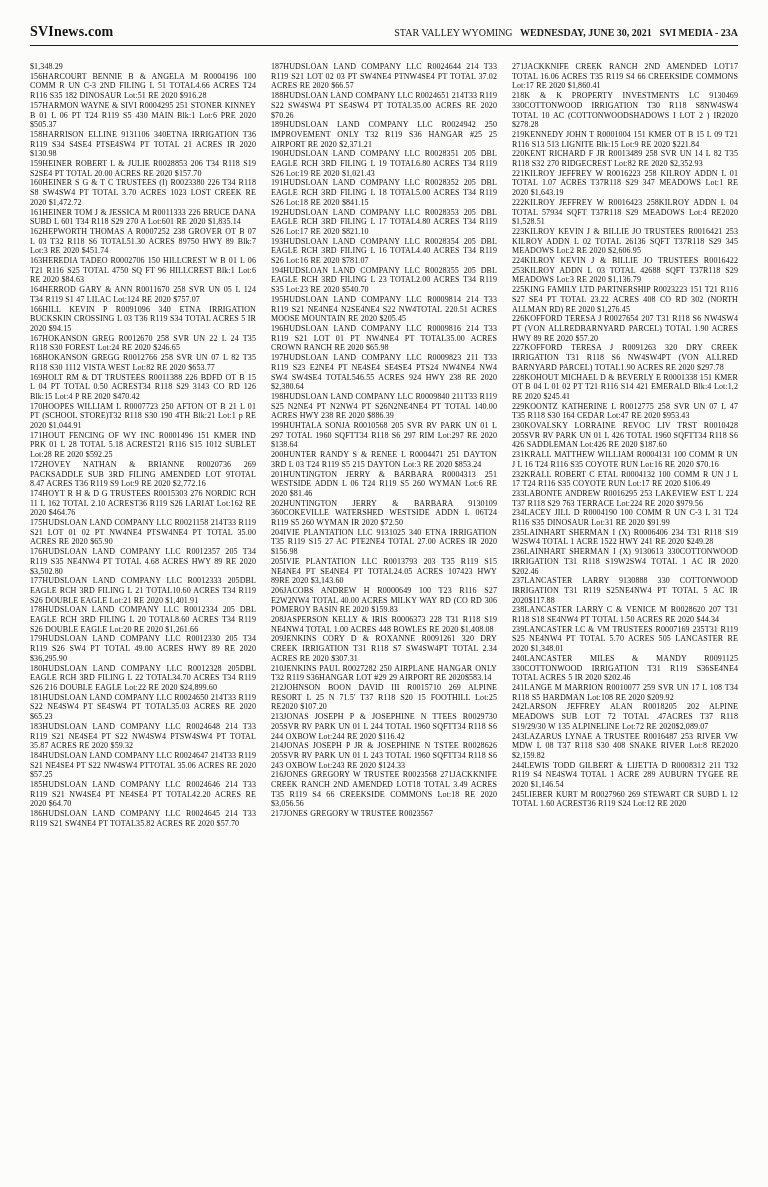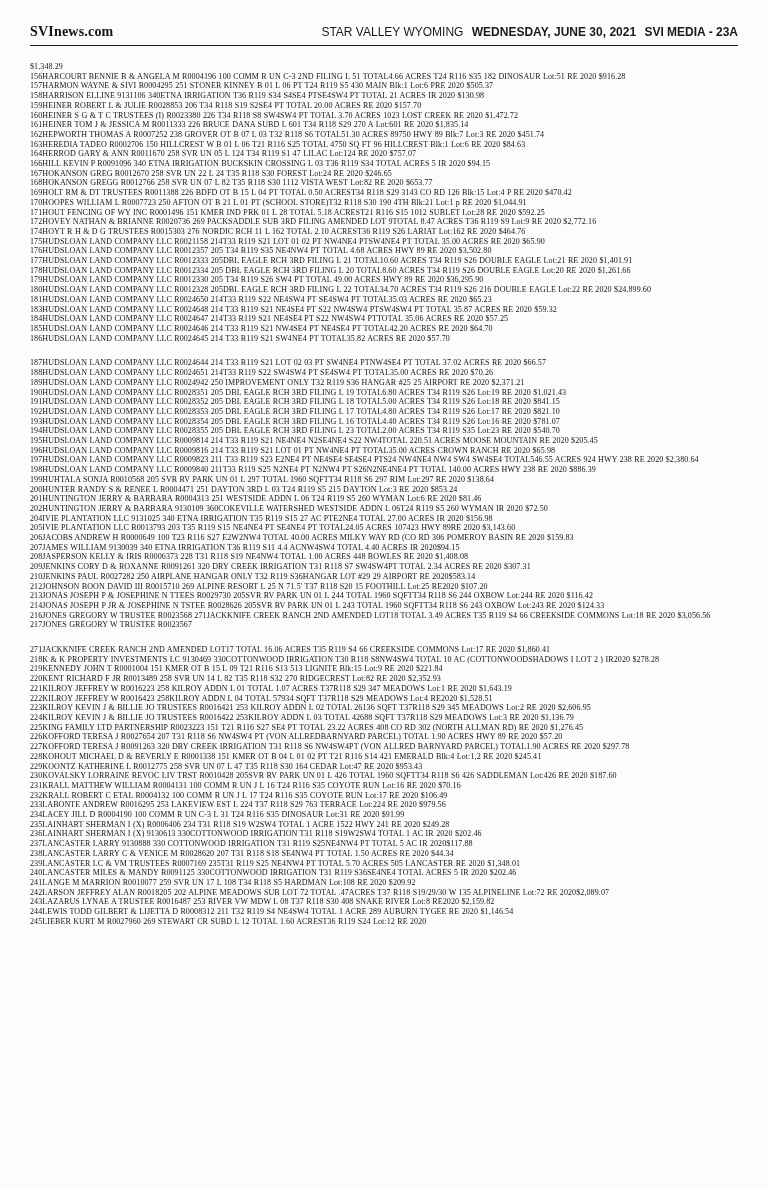--- a/index.html
+++ b/index.html
@@ -3,25 +3,25 @@
 <meta charset="utf-8">
 <style>
   html,body{margin:0;padding:0;background:#e9e7e3;}
   .page{
     width:768px;height:1187px;margin:0 auto;background:#fcfcfa;
     box-sizing:border-box;padding:24px 30px 18px 30px;
     font-family:"Liberation Serif", serif;color:#141414;overflow:hidden;
   }
   .masthead{display:flex;justify-content:space-between;align-items:baseline;}
   .site{font-weight:bold;font-size:14px;letter-spacing:0.2px;font-family:"Liberation Serif",serif;}
-  .dateline{font-family:Liberation Sans, sans-serif;font-size:12px;color:#1a1a1a;white-space:nowrap;}
+  .dateline{font-family:Liberation Serif, serif;font-size:10px;color:#1a1a1a;white-space:nowrap;}
   .dateline .seg{margin-left:5px;}
   .dateline .bold{font-weight:bold;}
   .rule{border-top:1.6px solid #1c1c1c;margin-top:5px;margin-bottom:16px;}
-  .columns{display:flex;gap:15px;flex-direction:column;}
+  .columns{display:flex;gap:15px;}
   .col{flex:1 1 0;min-width:0;}
   .entry{
     margin:0;font-size:8px;line-height:9.7px;text-align:justify;
     word-spacing:0.25px;letter-spacing:0.1px;
   }
 </style>
 </head>
 <body>
 
 <div class="page">
@@ -79,21 +79,20 @@
         <p class="entry">196HUDSLOAN LAND COMPANY LLC R0009816 214 T33 R119 S21 LOT 01 PT NW4NE4 PT TOTAL35.00 ACRES CROWN RANCH RE 2020 $65.98</p>
         <p class="entry">197HUDSLOAN LAND COMPANY LLC R0009823 211 T33 R119 S23 E2NE4 PT NE4SE4 SE4SE4 PTS24 NW4NE4 NW4 SW4 SW4SE4 TOTAL546.55 ACRES 924 HWY 238 RE 2020 $2,380.64</p>
         <p class="entry">198HUDSLOAN LAND COMPANY LLC R0009840 211T33 R119 S25 N2NE4 PT N2NW4 PT S26N2NE4NE4 PT TOTAL 140.00 ACRES HWY 238 RE 2020 $886.39</p>
         <p class="entry">199HUHTALA SONJA R0010568 205 SVR RV PARK UN 01 L 297 TOTAL 1960 SQFTT34 R118 S6 297 RIM Lot:297 RE 2020 $138.64</p>
         <p class="entry">200HUNTER RANDY S &amp; RENEE L R0004471 251 DAYTON 3RD L 03 T24 R119 S5 215 DAYTON Lot:3 RE 2020 $853.24</p>
         <p class="entry">201HUNTINGTON JERRY &amp; BARBARA R0004313 251 WESTSIDE ADDN L 06 T24 R119 S5 260 WYMAN Lot:6 RE 2020 $81.46</p>
         <p class="entry">202HUNTINGTON JERRY &amp; BARBARA 9130109 360COKEVILLE WATERSHED WESTSIDE ADDN L 06T24 R119 S5 260 WYMAN IR 2020 $72.50</p>
         <p class="entry">204IVIE PLANTATION LLC 9131025 340 ETNA IRRIGATION T35 R119 S15 27 AC PTE2NE4 TOTAL 27.00 ACRES IR 2020 $156.98</p>
         <p class="entry">205IVIE PLANTATION LLC R0013793 203 T35 R119 S15 NE4NE4 PT SE4NE4 PT TOTAL24.05 ACRES 107423 HWY 89RE 2020 $3,143.60</p>
         <p class="entry">206JACOBS ANDREW H R0000649 100 T23 R116 S27 E2W2NW4 TOTAL 40.00 ACRES MILKY WAY RD (CO RD 306 POMEROY BASIN RE 2020 $159.83</p>
-        <p class="entry">207JAMES WILLIAM 9130039 340 ETNA IRRIGATION T36 R119 S11 4.4 ACNW4SW4 TOTAL 4.40 ACRES IR 2020$94.15</p>
         <p class="entry">208JASPERSON KELLY &amp; IRIS R0006373 228 T31 R118 S19 NE4NW4 TOTAL 1.00 ACRES 448 BOWLES RE 2020 $1,408.08</p>
         <p class="entry">209JENKINS CORY D &amp; ROXANNE R0091261 320 DRY CREEK IRRIGATION T31 R118 S7 SW4SW4PT TOTAL 2.34 ACRES RE 2020 $307.31</p>
         <p class="entry">210JENKINS PAUL R0027282 250 AIRPLANE HANGAR ONLY T32 R119 S36HANGAR LOT #29 29 AIRPORT RE 2020$583.14</p>
         <p class="entry">212JOHNSON BOON DAVID III R0015710 269 ALPINE RESORT L 25 N 71.5' T37 R118 S20 15 FOOTHILL Lot:25 RE2020 $107.20</p>
         <p class="entry">213JONAS JOSEPH P &amp; JOSEPHINE N TTEES R0029730 205SVR RV PARK UN 01 L 244 TOTAL 1960 SQFTT34 R118 S6 244 OXBOW Lot:244 RE 2020 $116.42</p>
         <p class="entry">214JONAS JOSEPH P JR &amp; JOSEPHINE N TSTEE R0028626 205SVR RV PARK UN 01 L 243 TOTAL 1960 SQFTT34 R118 S6 243 OXBOW Lot:243 RE 2020 $124.33</p>
         <p class="entry">216JONES GREGORY W TRUSTEE R0023568 271JACKKNIFE CREEK RANCH 2ND AMENDED LOT18 TOTAL 3.49 ACRES T35 R119 S4 66 CREEKSIDE COMMONS Lot:18 RE 2020 $3,056.56</p>
         <p class="entry">217JONES GREGORY W TRUSTEE R0023567</p>
       </section>
     <section class="col">

